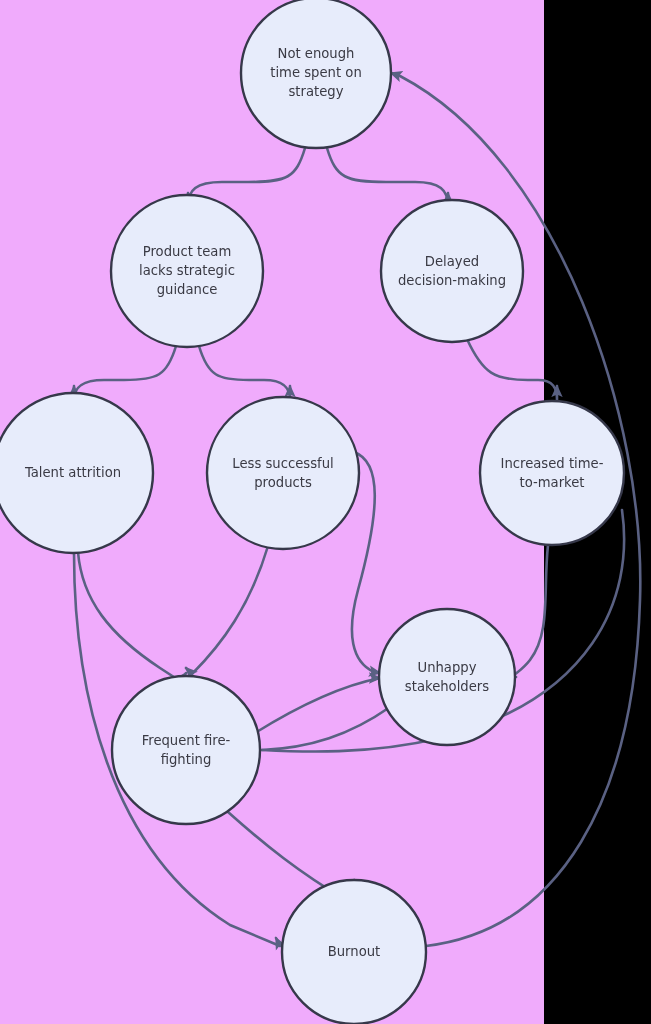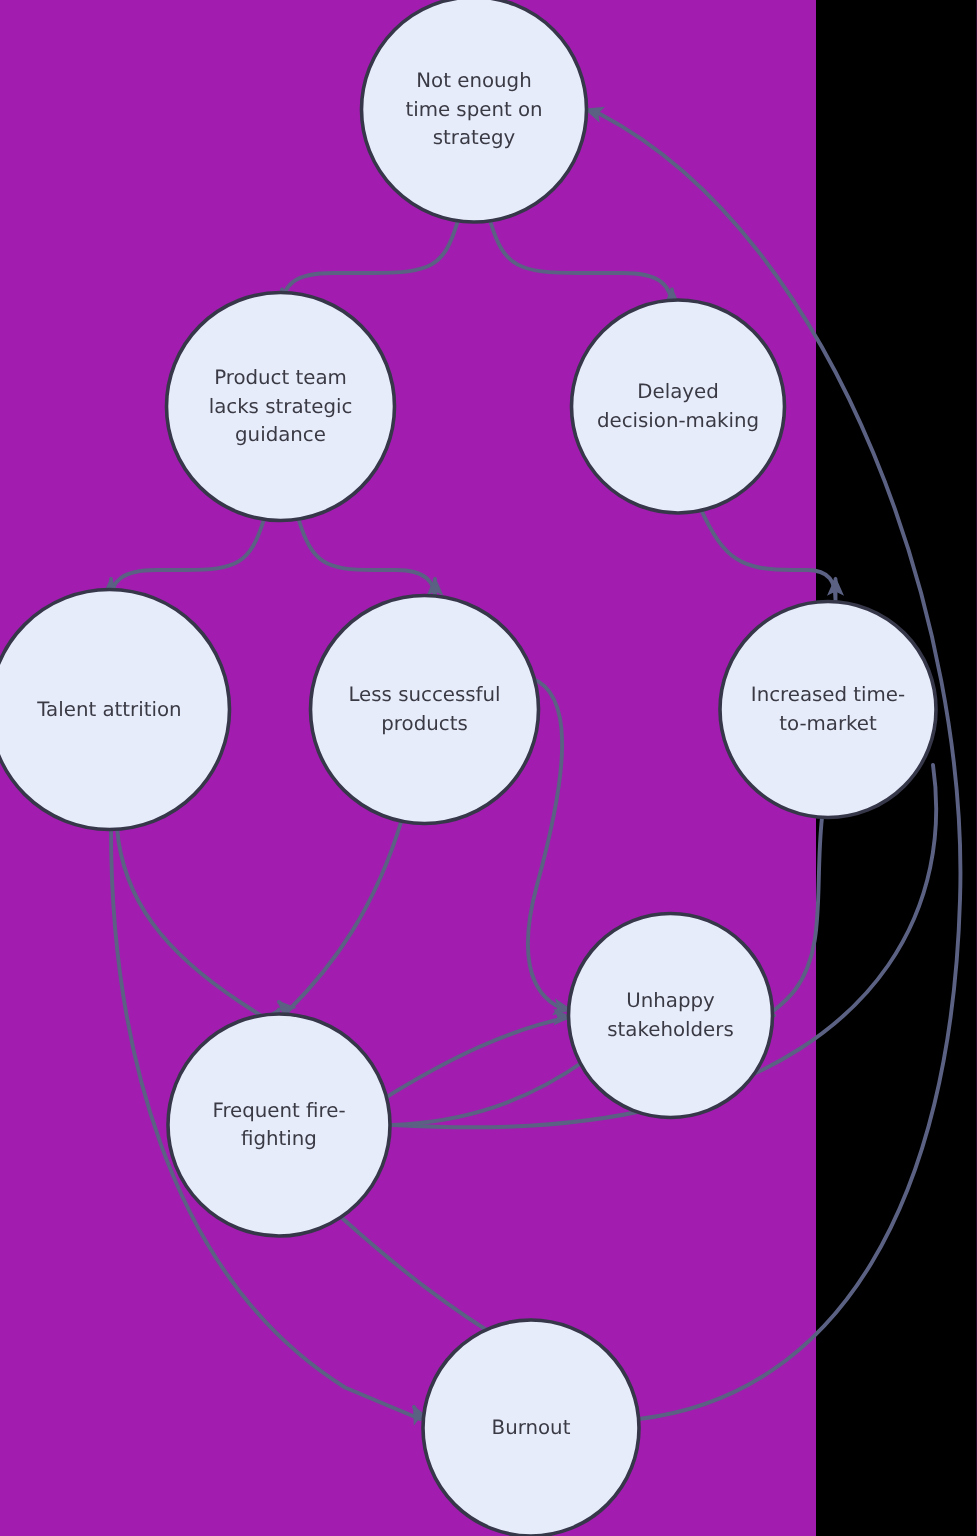--- a/index.html
+++ b/index.html
@@ -11,21 +11,21 @@
   body {
     width: 651px;
     height: 1024px;
     overflow: hidden;
     font-family: "DejaVu Sans", "Liberation Sans", sans-serif;
   }
   #diagram-root {
     position: relative;
     width: 544px;
     height: 1024px;
-    background: #a21caf;
+    background: #f0abfc;
   }
   svg#graph {
     position: absolute;
     top: 0;
     left: 0;
     width: 651px;
     height: 1024px;
     display: block;
   }
   .edge-path {

